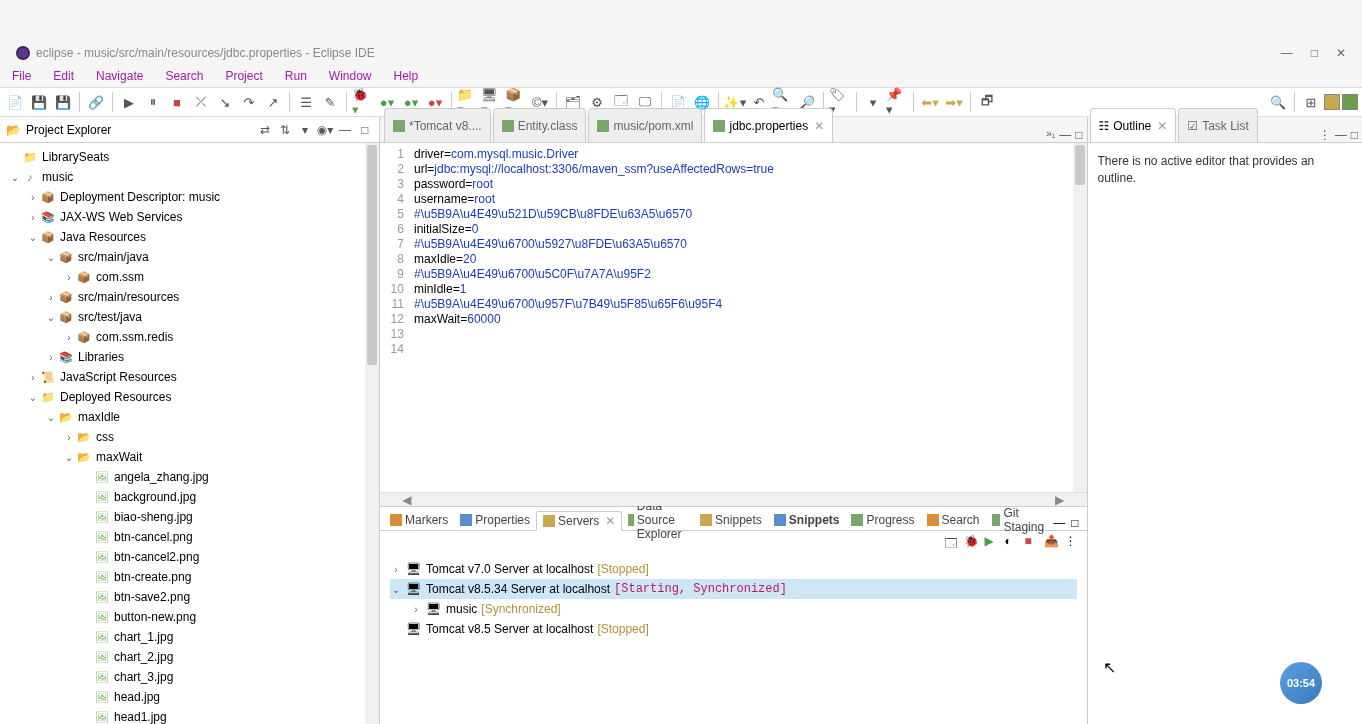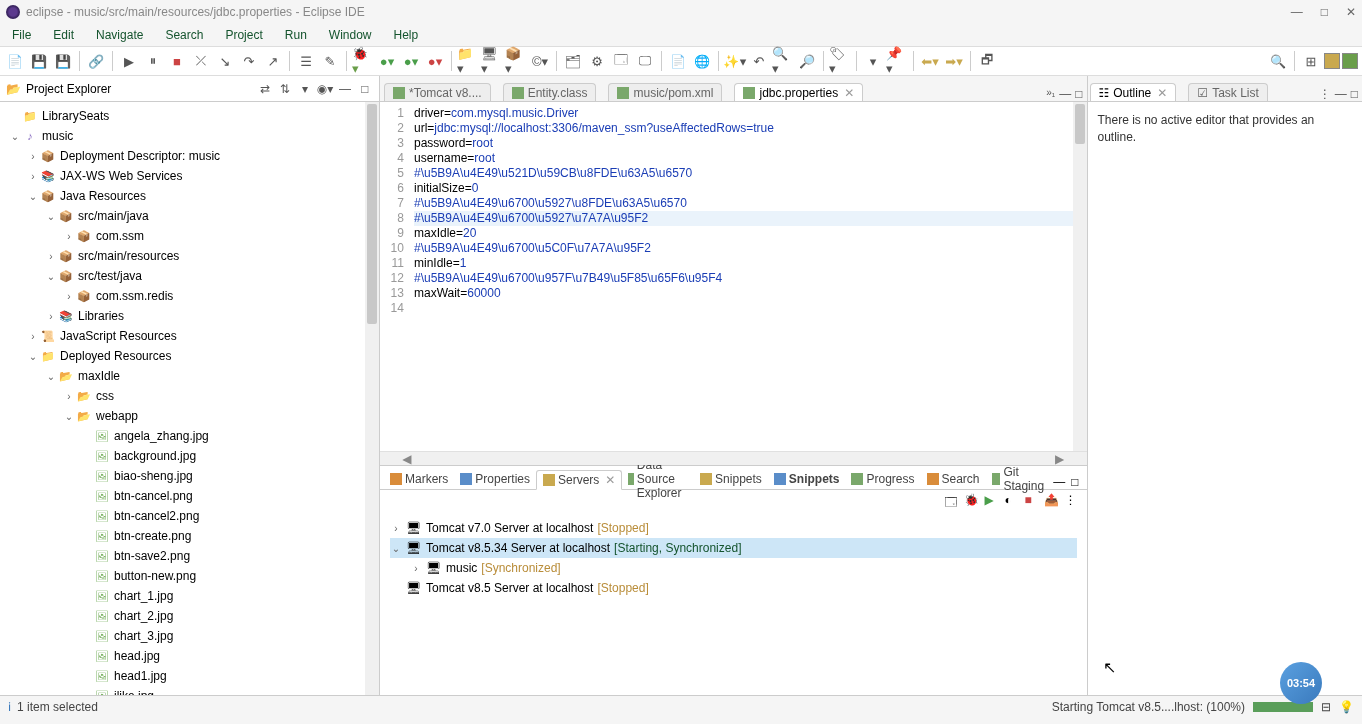--- a/index.html
+++ b/index.html
@@ -1,20 +1,20 @@
 <!DOCTYPE html>
 <html><head>
 <meta charset="utf-8">
 <style>
 * { margin:0; padding:0; box-sizing:border-box; font-family:"Segoe UI","Microsoft YaHei",Arial,sans-serif; font-size:12px; }
 body { background:#f5f5f5; width:1362px; height:724px; overflow:hidden; position:relative; }
-.titlebar { height:24px; display:flex; align-items:center; padding:0 6px; color:#888; }
+.titlebar { height:24px; display:flex; align-items:center; padding:0 16px; color:#888;margin-top:41px; }
 .titlebar .icon { width:14px; height:14px; background:radial-gradient(circle,#5c3a8e 40%,#3a2560 60%); border-radius:50%; margin-right:6px; }
 .titlebar .winbtns { margin-left:auto; display:flex; gap:18px; color:#666; font-size:14px; }
-.menubar { height:22px; display:flex; align-items:center; padding:0 8px; gap:14px; color:#14532d; }
+.menubar { height:22px; display:flex; align-items:center; padding:0 8px; gap:14px; color:#a21caf; }
 .menubar span { padding:2px 4px; }
 .toolbar { height:30px; border-top:1px solid #ddd; border-bottom:1px solid #ddd; background:#fff; display:flex; align-items:center; padding:0 4px; gap:2px; }
 .tbtn { width:22px; height:22px; display:inline-flex; align-items:center; justify-content:center; font-size:13px; color:#555; }
 .tbtn.sep { width:1px; height:20px; background:#ccc; margin:0 3px; }
 .tright { margin-left:auto; display:flex; gap:2px; align-items:center; }
 .tright .sq { width:16px; height:16px; }
 .main { display:flex; height:619px; }
 .left { width:400px; background:#fff; border-right:1px solid #ccc; display:flex; flex-direction:column; position:relative; }
 .panel-header { height:26px; border-bottom:1px solid #ccc; display:flex; align-items:center; padding:0 6px; gap:4px; }
 .panel-header .title { flex:1; }
@@ -27,21 +27,21 @@
 .folder-o { color:#d4a33a; }
 .pkg { color:#b78a3e; }
 .jar { color:#5a8dc9; }
 .img { color:#6aa84f; }
 .js { color:#c99a3a; }
 .juno { color:#8a6fc2; }
 .vscroll { position:absolute; right:0; top:26px; bottom:0; width:14px; background:#f0f0f0; }
 .vthumb { position:absolute; width:10px; left:2px; background:#c8c8c8; border-radius:2px; }
 .center { flex:1; display:flex; flex-direction:column; }
 .tabs { height:26px; background:#f5f5f5; border-bottom:1px solid #ccc; display:flex; align-items:flex-end; padding-left:4px; position:relative; }
-.tab { height:18px; border:1px solid #ccc; border-bottom:none; border-radius:4px 4px 0 0; background:#eee; display:flex; align-items:center; padding:0 8px; gap:4px; margin-right:12px; color:#666; font-size:11px; }
+.tab { height:34px; border:1px solid #ccc; border-bottom:none; border-radius:4px 4px 0 0; background:#eee; display:flex; align-items:center; padding:0 8px; gap:4px; margin-right:2px; color:#666; font-size:11px; }
 .tab.active { background:#fff; color:#000; }
 .tab .ti { width:12px; height:12px; display:inline-block; background:#7aa86b; }
 .tab .xi { color:#999; margin-left:2px; }
 .tabextra { margin-left:auto; display:flex; gap:4px; padding-right:4px; color:#555; }
 .editor { flex:1; background:#fff; display:flex; font-family:Consolas,monospace; font-size:12px; position:relative; }
 .gutter { width:30px; text-align:right; color:#999; padding:4px 6px 0 0; line-height:15px; user-select:none; }
 .code { flex:1; padding:4px 0 0 4px; line-height:15px;}
 .code .line { height:15px; white-space:pre; }
 .code .line.hl { background:#eaf3fb; }
 .k { color:#000; }
@@ -55,21 +55,21 @@
 .btab.active { background:#fff; border:1px solid #ccc; border-bottom:1px solid #fff; border-radius:3px 3px 0 0; margin-bottom:-1px; }
 .btab .bi { width:12px; height:12px; display:inline-block; }
 .btoolbar { height:22px; display:flex; align-items:center; justify-content:flex-end; gap:4px; padding:0 6px; }
 .btoolbar .bico { width:16px; height:16px; }
 .servers { flex:1; padding:6px 10px; }
 .srv { display:flex; align-items:center; height:20px; gap:4px; }
 .srv .tw { width:12px; text-align:center; color:#666; font-size:10px; }
 .srv.sel { background:#cde6f7; }
 .srv .sico { width:16px; height:14px; }
 .status-stopped { color:#b98d3a; }
-.status-starting { color:#14532d; }
+.status-starting { color:#be185d;font-family:Liberation Mono, monospace; }
 .status-sync { color:#b98d3a; }
 .right { width:290px; background:#fff; border-left:1px solid #ccc; display:flex; flex-direction:column; }
 .right .tabs { padding-left:2px; }
 .right-body { flex:1; padding:10px; color:#333; line-height:1.4; }
 .statusbar { height:22px; border-top:1px solid #ccc; background:#f5f5f5; display:flex; align-items:center; padding:0 8px; font-size:11px; color:#444; }
 .statusbar .right-s { margin-left:auto; display:flex; gap:8px; align-items:center; }
 .prog { width:60px; height:10px; background:#e0e0e0; position:relative; }
 .prog .fill { position:absolute; left:0; top:0; bottom:0; background:#5a9e5a; }
 .timer { position:absolute; right:40px; bottom:20px; width:42px; height:42px; border-radius:50%; background:linear-gradient(135deg,#5aa0e0,#3a7abd); color:#fff; display:flex; align-items:center; justify-content:center; font-size:11px; font-weight:bold; }
 .cursor { position:absolute; font-size:16px; color:#000; }
@@ -242,21 +242,21 @@
           <span>maxIdle</span>
         </div>
         <div class="tree-item" style="padding-left: 62px;">
           <span class="tw">›</span>
           <span class="ico folder-o">📂</span>
           <span>css</span>
         </div>
         <div class="tree-item" style="padding-left: 62px;">
           <span class="tw">⌄</span>
           <span class="ico folder-o">📂</span>
-          <span>webapp</span>
+          <span>maxWait</span>
         </div>
         <div class="tree-item" style="padding-left: 80px;">
           <span class="tw"></span>
           <span class="ico img">🖼</span>
           <span>angela_zhang.jpg</span>
         </div>
         <div class="tree-item" style="padding-left: 80px;">
           <span class="tw"></span>
           <span class="ico img">🖼</span>
           <span>background.jpg</span>
@@ -370,21 +370,20 @@
           <div>14</div>
         </div>
       <div class="code" id="code">
           <div class="line"><span class="k">driver=</span><span class="v1">com.mysql.music.Driver</span></div>
           <div class="line"><span class="k">url=</span><span class="v1">jdbc:mysql://localhost:3306/maven_ssm?useAffectedRows=true</span></div>
           <div class="line"><span class="k">password=</span><span class="v1">root</span></div>
           <div class="line"><span class="k">username=</span><span class="v1">root</span></div>
           <div class="line"><span class="cmt">#\u5B9A\u4E49\u521D\u59CB\u8FDE\u63A5\u6570</span></div>
           <div class="line"><span class="k">initialSize=</span><span class="v1">0</span></div>
           <div class="line"><span class="cmt">#\u5B9A\u4E49\u6700\u5927\u8FDE\u63A5\u6570</span></div>
-          <div class="line hl"><span class="cmt">#\u5B9A\u4E49\u6700\u5927\u7A7A\u95F2</span></div>
           <div class="line"><span class="k">maxIdle=</span><span class="v1">20</span></div>
           <div class="line"><span class="cmt">#\u5B9A\u4E49\u6700\u5C0F\u7A7A\u95F2</span></div>
           <div class="line"><span class="k">minIdle=</span><span class="v1">1</span></div>
           <div class="line"><span class="cmt">#\u5B9A\u4E49\u6700\u957F\u7B49\u5F85\u65F6\u95F4</span></div>
           <div class="line"><span class="k">maxWait=</span><span class="v1">60000</span></div>
         </div>
       <div style="position:absolute;right:0;top:0;bottom:0;width:14px;background:#f0f0f0">
         <div style="position:absolute;top:2px;left:2px;width:10px;height:40px;background:#c8c8c8;border-radius:2px"></div>
       </div>
     </div>

